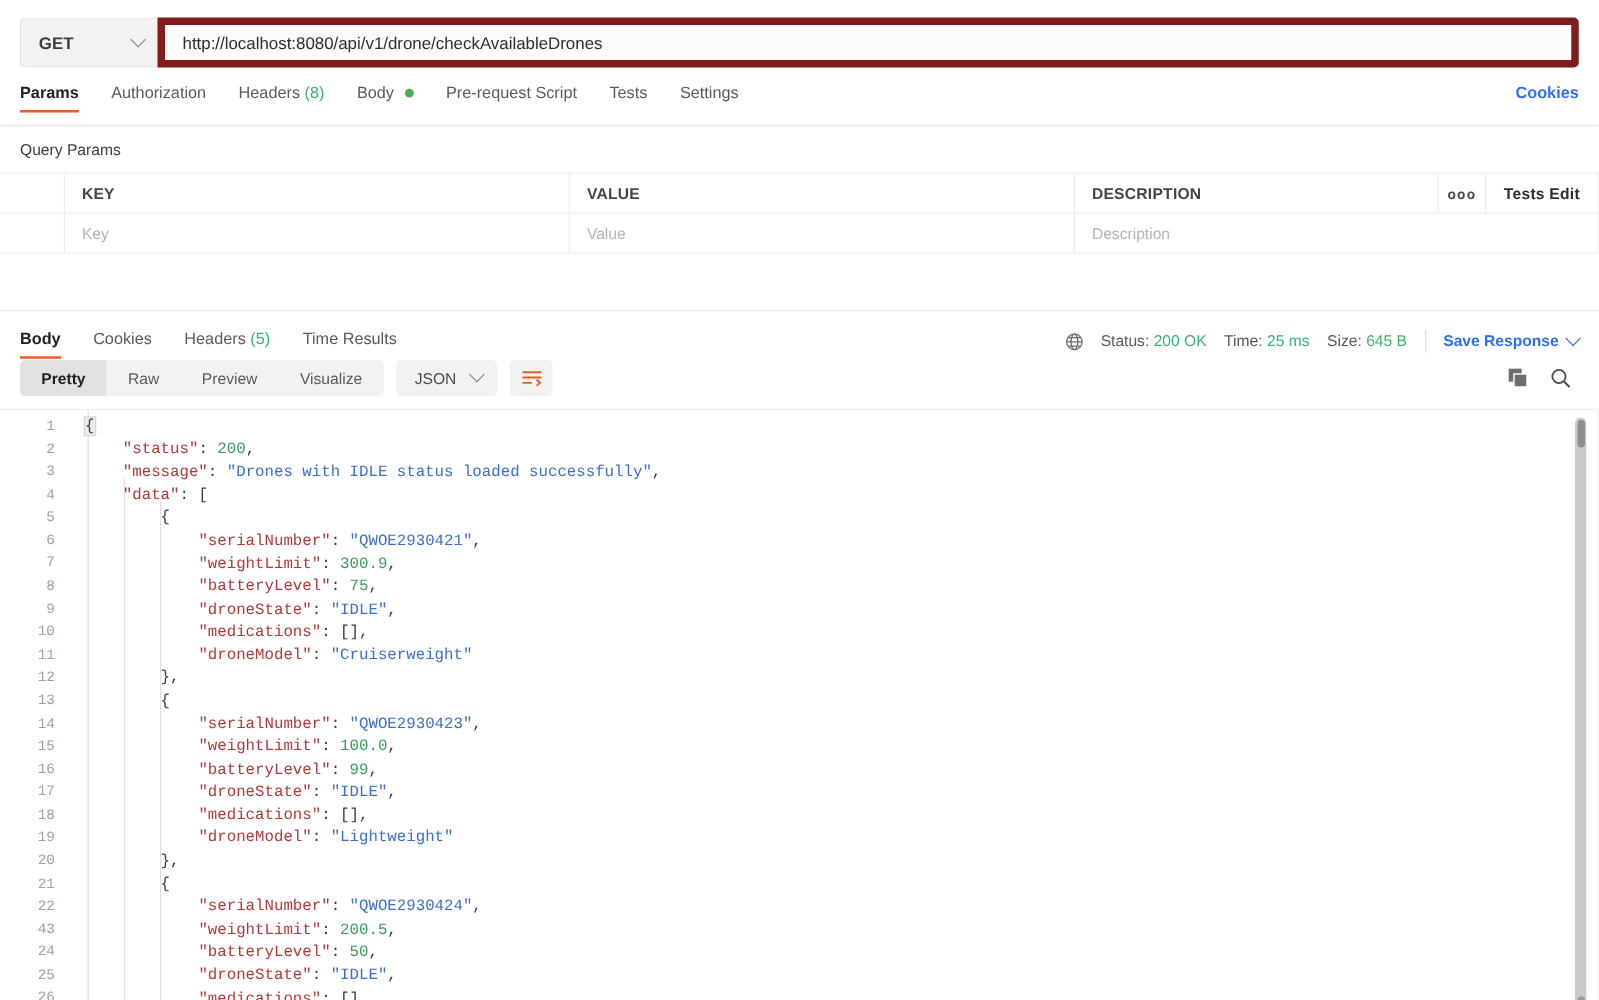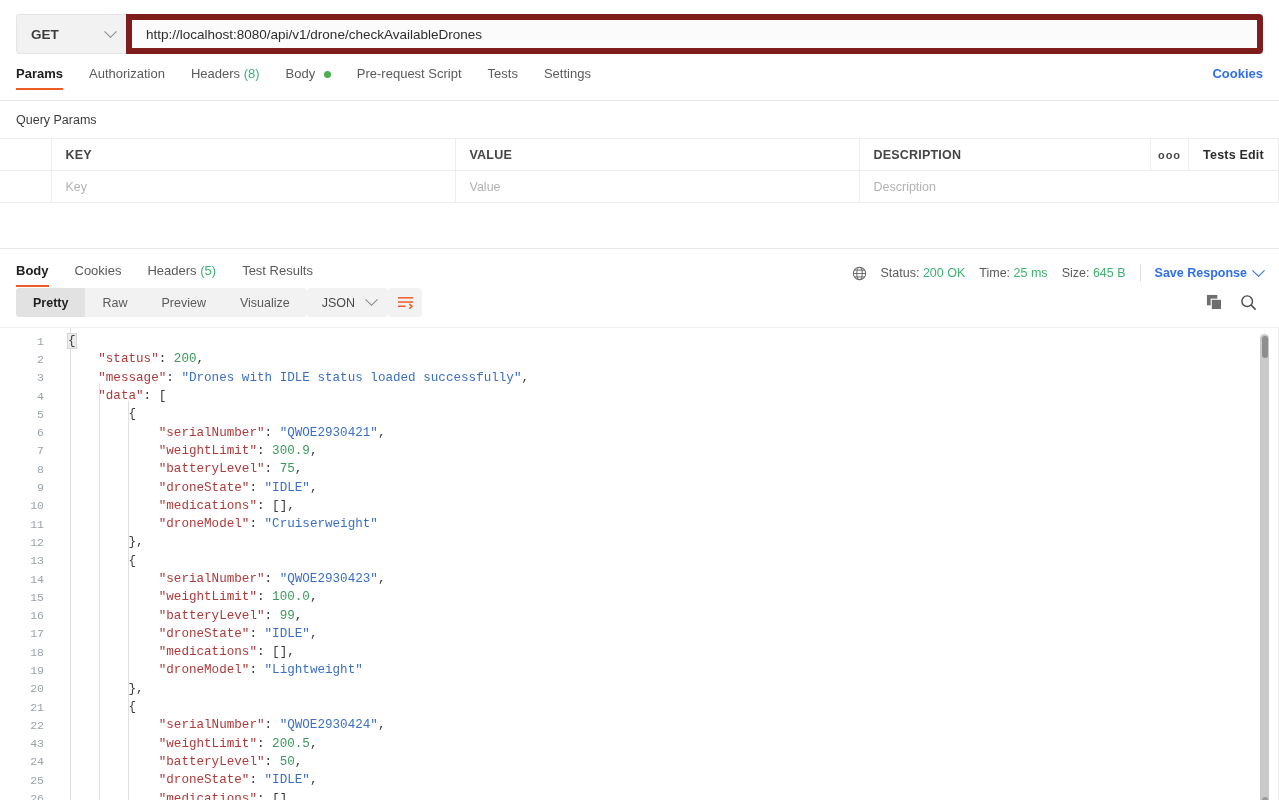--- a/index.html
+++ b/index.html
@@ -119,21 +119,21 @@
     margin-left:auto; display:flex; align-items:center; gap:14px;
     font-size:12.5px; color:#5a5a5a; padding-top:1px;
   }
   .resp-meta .g { color:#3cb371; }
   .divider-v { width:1px; height:18px; background:#e0e0e0; }
   .save-resp { color:#2f6fed; font-weight:bold; font-size:12.5px; cursor:pointer;
                display:flex; align-items:center; gap:7px; }
 
   
   .body-toolbar {
-    display:flex; align-items:center; 
+    display:flex; align-items:center; gap:10px;
     padding: 7px 16px 10px 16px;
   }
   .segmented { display:flex; background:#f2f2f2; border-radius:4px; overflow:hidden; height:29px; }
   .seg { padding: 0 17px; display:flex; align-items:center; font-size:12.5px;
          color:#5a5a5a; cursor:pointer; }
   .seg.active { background:#e2e2e2; color:#1f1f1f; font-weight:bold; }
   .fmt-select {
     display:flex; align-items:center; gap:12px; height:29px;
     background:#f2f2f2; border-radius:4px; padding: 0 12px 0 15px;
     font-size:12.5px; color:#4a4a4a; cursor:pointer;
@@ -261,21 +261,21 @@
       <span>Body</span>
     </div>
     <div class="tab">
       <span>Cookies</span>
     </div>
     <div class="tab">
       <span>Headers</span>
       <span class="count">(5)</span>
     </div>
     <div class="tab">
-      <span>Test Results</span>
+      <span>Time Results</span>
     </div>
   </div>
 
   <div class="resp-meta">
     <svg width="15" height="15" viewBox="0 0 16 16">
       <circle cx="8" cy="8" r="6.6" fill="none" stroke="#6b6b6b" stroke-width="1.1"></circle>
       <ellipse cx="8" cy="8" rx="2.9" ry="6.6" fill="none" stroke="#6b6b6b" stroke-width="1.1"></ellipse>
       <line x1="1.4" y1="8" x2="14.6" y2="8" stroke="#6b6b6b" stroke-width="1.1"></line>
       <line x1="2.5" y1="4.4" x2="13.5" y2="4.4" stroke="#6b6b6b" stroke-width="1.1"></line>
       <line x1="2.5" y1="11.6" x2="13.5" y2="11.6" stroke="#6b6b6b" stroke-width="1.1"></line>

